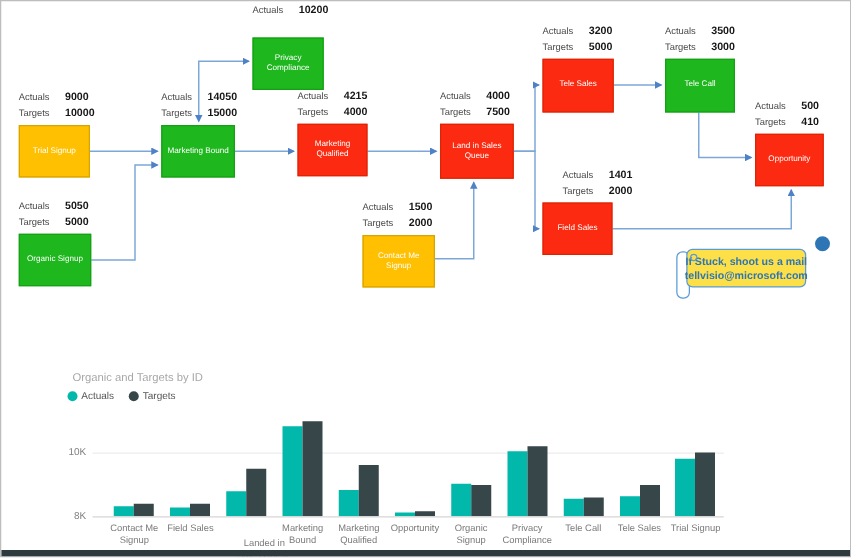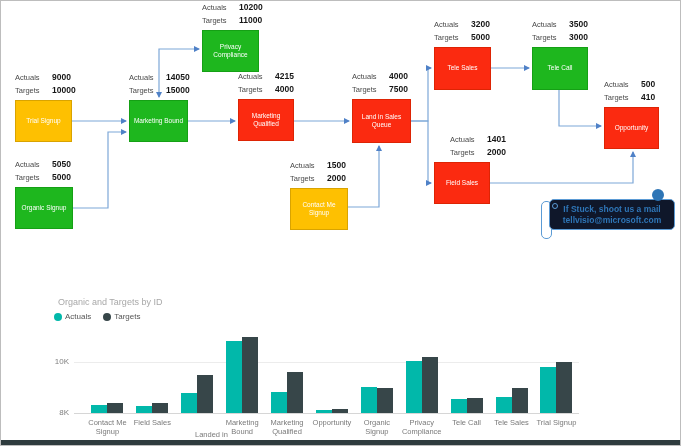--- a/index.html
+++ b/index.html
@@ -15,21 +15,21 @@
   .flow-node{position:absolute;z-index:2;display:flex;align-items:center;justify-content:center;
     text-align:center;color:#fff;font-size:6.5px;line-height:1.3;padding:0 3px;border:1px solid transparent;cursor:pointer;}
   .node-stats{position:absolute;z-index:2;width:96px;}
   .stat-row{height:13px;font-size:7.5px;color:#4a4a4a;white-space:nowrap;}
   .stat-label{display:inline-block;width:37px;}
   .stat-value{font-size:8.5px;font-weight:700;color:#161616;text-align:center;}
   
   .note{position:absolute;left:540px;top:188px;width:132px;height:52px;z-index:3;}
   .note-roll{position:absolute;left:0;top:12px;width:11px;height:38px;background:#fff;
     border:1.5px solid #5b9bd5;border-radius:5px;}
-  .note-body{position:absolute;left:8px;top:10px;width:126px;height:31px;background:#0f172a;
+  .note-body{position:absolute;left:8px;top:10px;width:96px;height:31px;background:#fde047;
     border:1.5px solid #5b9bd5;border-radius:5px;display:flex;flex-direction:column;
     align-items:center;justify-content:center;}
   .note-spiral{position:absolute;left:11px;top:14px;width:6px;height:6px;border:1px solid #5b9bd5;border-radius:50%;}
   .note-line{font-size:8.5px;line-height:11px;color:#2e75b6;font-weight:700;white-space:nowrap;}
   .note-dot{position:absolute;left:111px;top:0;width:12px;height:12px;border-radius:50%;background:#2e75b6;}
   
   .chart-title{position:absolute;left:57px;top:296px;font-size:9px;color:#a8a8a8;z-index:2;}
   .legend{position:absolute;left:53px;top:311px;display:flex;gap:12px;z-index:2;}
   .legend-item{display:flex;align-items:center;gap:3px;cursor:pointer;}
   .legend-dot{width:8px;height:8px;border-radius:50%;}
@@ -81,21 +81,20 @@
         <div class="stat-row"><span class="stat-label">Targets</span><span class="stat-value">5000</span></div>
       </div>
       <div class="flow-node" style="left: 14px; top: 186px; width: 58px; height: 42px; background: rgb(30, 183, 30); border-color: rgb(21, 160, 21);">Organic Signup</div>
       <div class="node-stats" style="left: 128px; top: 71px;">
         <div class="stat-row"><span class="stat-label">Actuals</span><span class="stat-value">14050</span></div>
         <div class="stat-row"><span class="stat-label">Targets</span><span class="stat-value">15000</span></div>
       </div>
       <div class="flow-node" style="left: 128px; top: 99px; width: 59px; height: 42px; background: rgb(30, 183, 30); border-color: rgb(21, 160, 21);">Marketing Bound</div>
       <div class="node-stats" style="left: 201px; top: 1px;">
         <div class="stat-row"><span class="stat-label">Actuals</span><span class="stat-value">10200</span></div>
-        <div class="stat-row"><span class="stat-label">Targets</span><span class="stat-value">11000</span></div>
       </div>
       <div class="flow-node" style="left: 201px; top: 29px; width: 57px; height: 42px; background: rgb(30, 183, 30); border-color: rgb(21, 160, 21);">Privacy Compliance</div>
       <div class="node-stats" style="left: 237px; top: 70px;">
         <div class="stat-row"><span class="stat-label">Actuals</span><span class="stat-value">4215</span></div>
         <div class="stat-row"><span class="stat-label">Targets</span><span class="stat-value">4000</span></div>
       </div>
       <div class="flow-node" style="left: 237px; top: 98px; width: 56px; height: 42px; background: rgb(251, 42, 16); border-color: rgb(221, 36, 4);">Marketing Qualified</div>
       <div class="node-stats" style="left: 351px; top: 70px;">
         <div class="stat-row"><span class="stat-label">Actuals</span><span class="stat-value">4000</span></div>
         <div class="stat-row"><span class="stat-label">Targets</span><span class="stat-value">7500</span></div>

